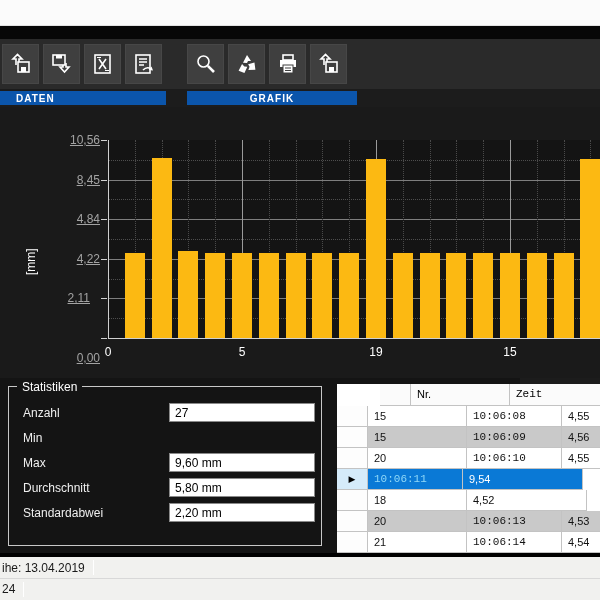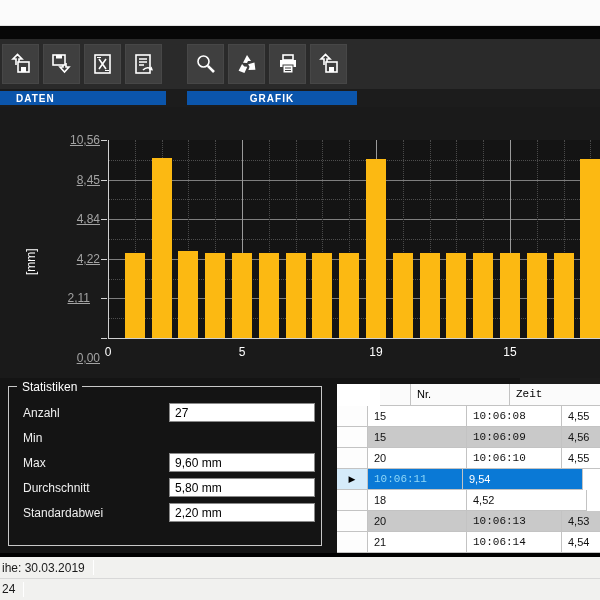--- a/index.html
+++ b/index.html
@@ -317,20 +317,20 @@
         <div class="g-cell c-zeit">10:06:14</div>
         <div class="g-cell c-mw">4,54</div>
       </div>
     </div>
 </div>
 
 <div id="black-strip2" class="abs"></div>
 
 <div id="statusbar" class="abs">
   <div class="status-line" id="status-line1">
-    <span>ihe: 30.03.2019</span>
+    <span>ihe: 13.04.2019</span>
     <span class="status-sep"></span>
   </div>
   <div class="status-line" id="status-line2">
     <span>24</span>
     <span class="status-sep"></span>
   </div>
 </div>
 
 </body></html>

